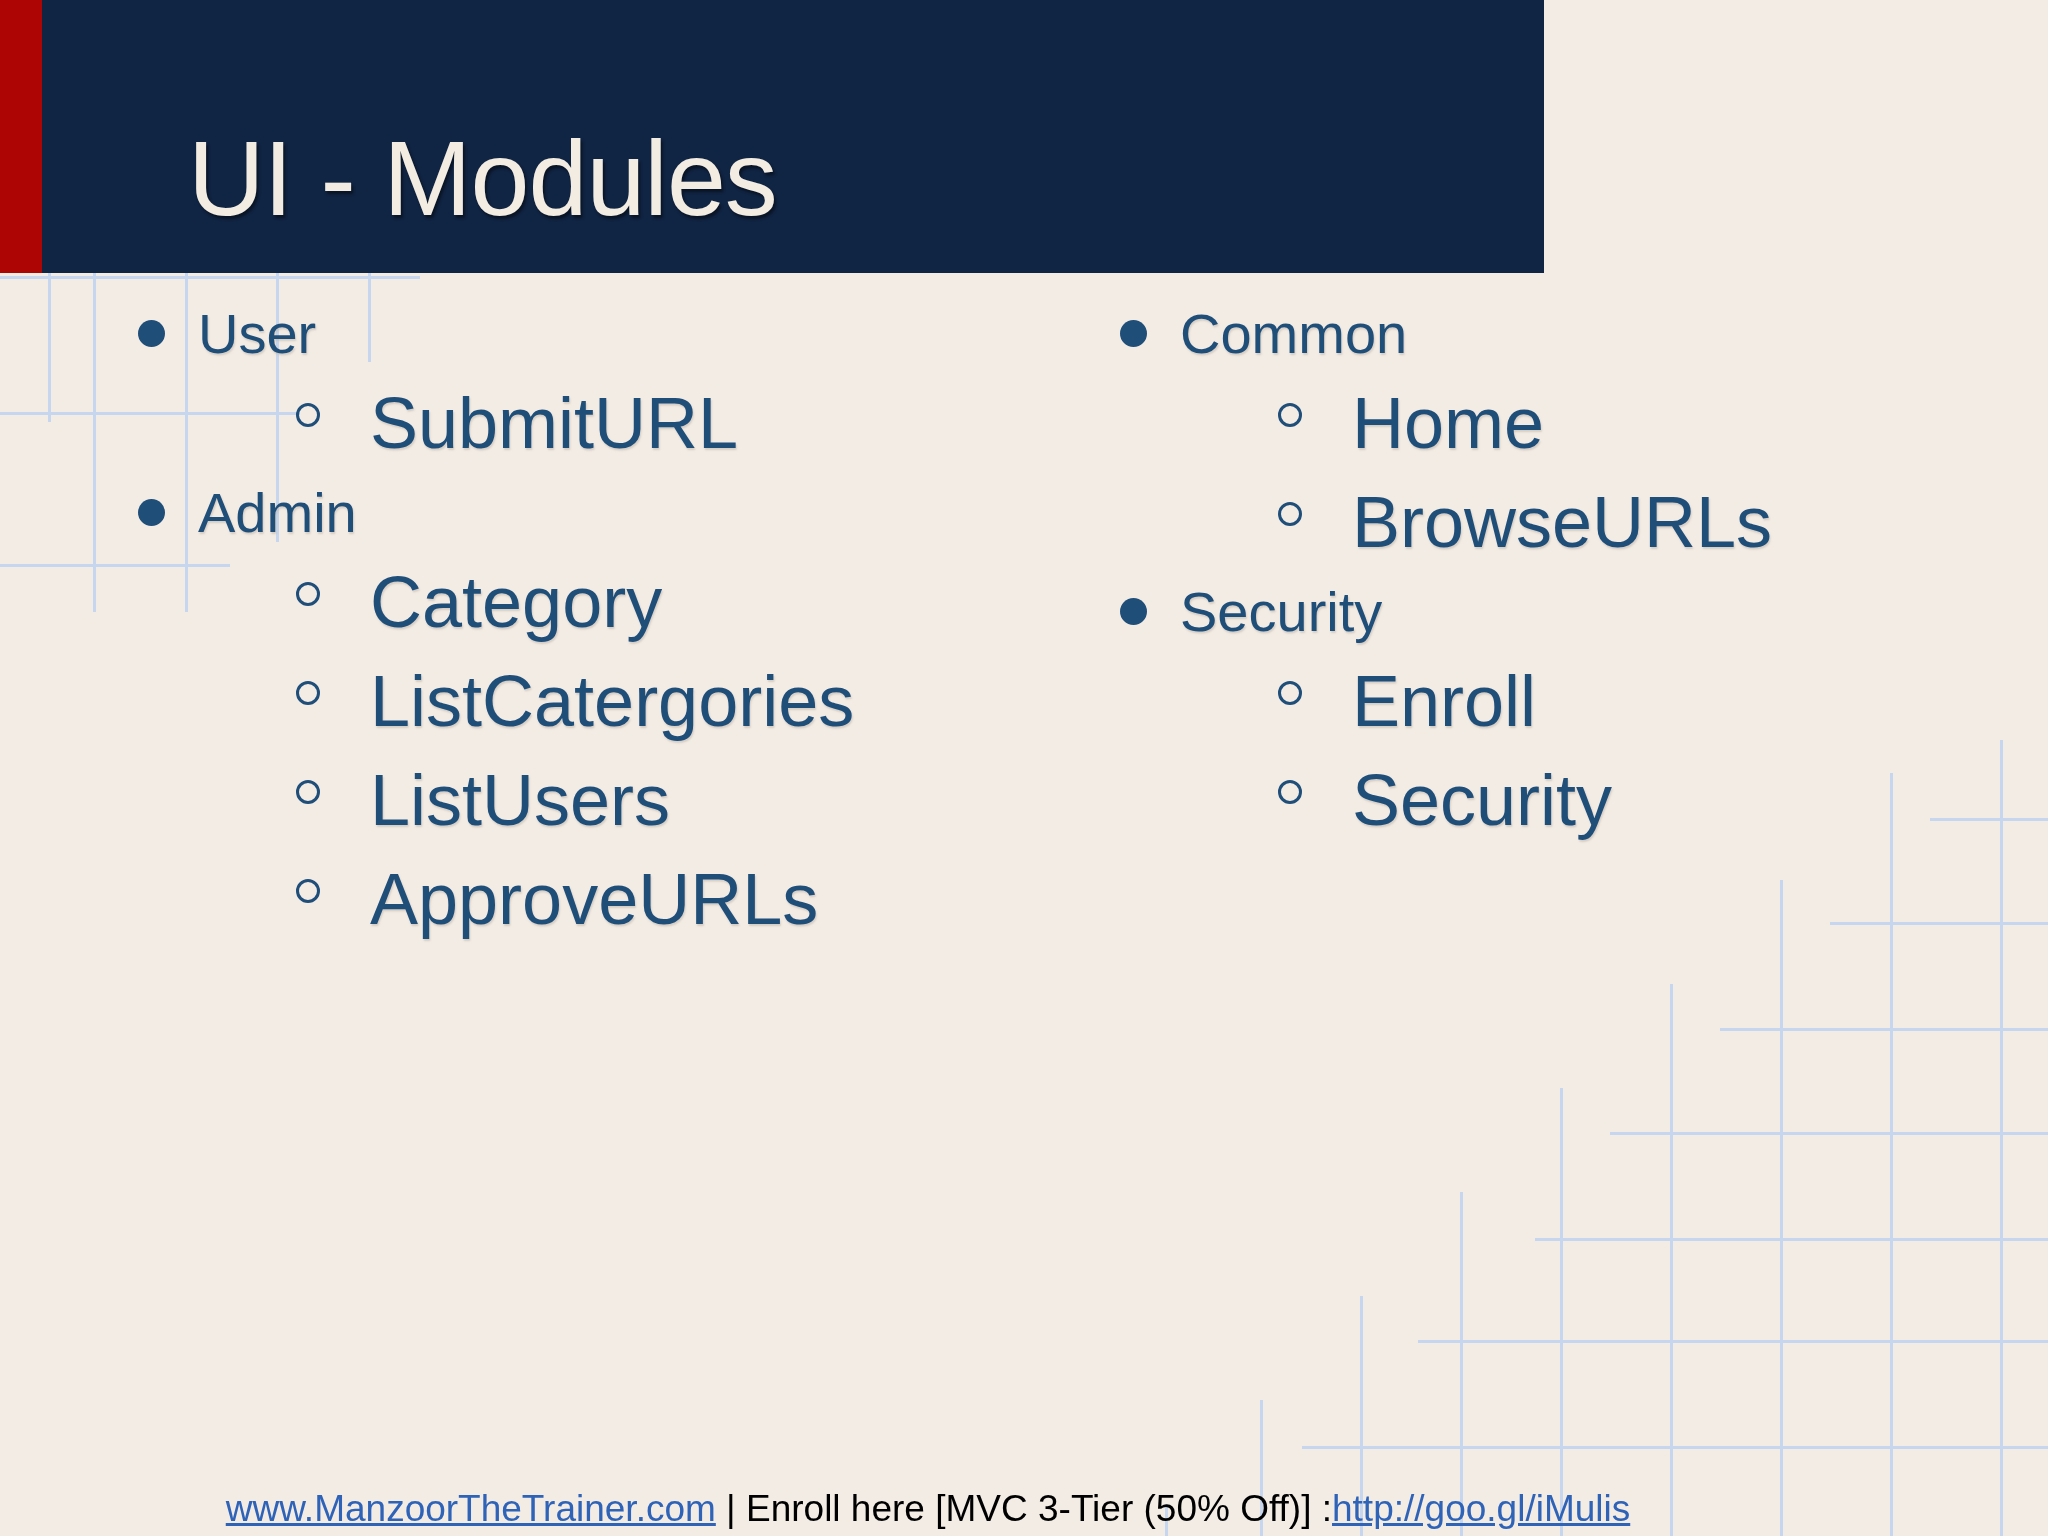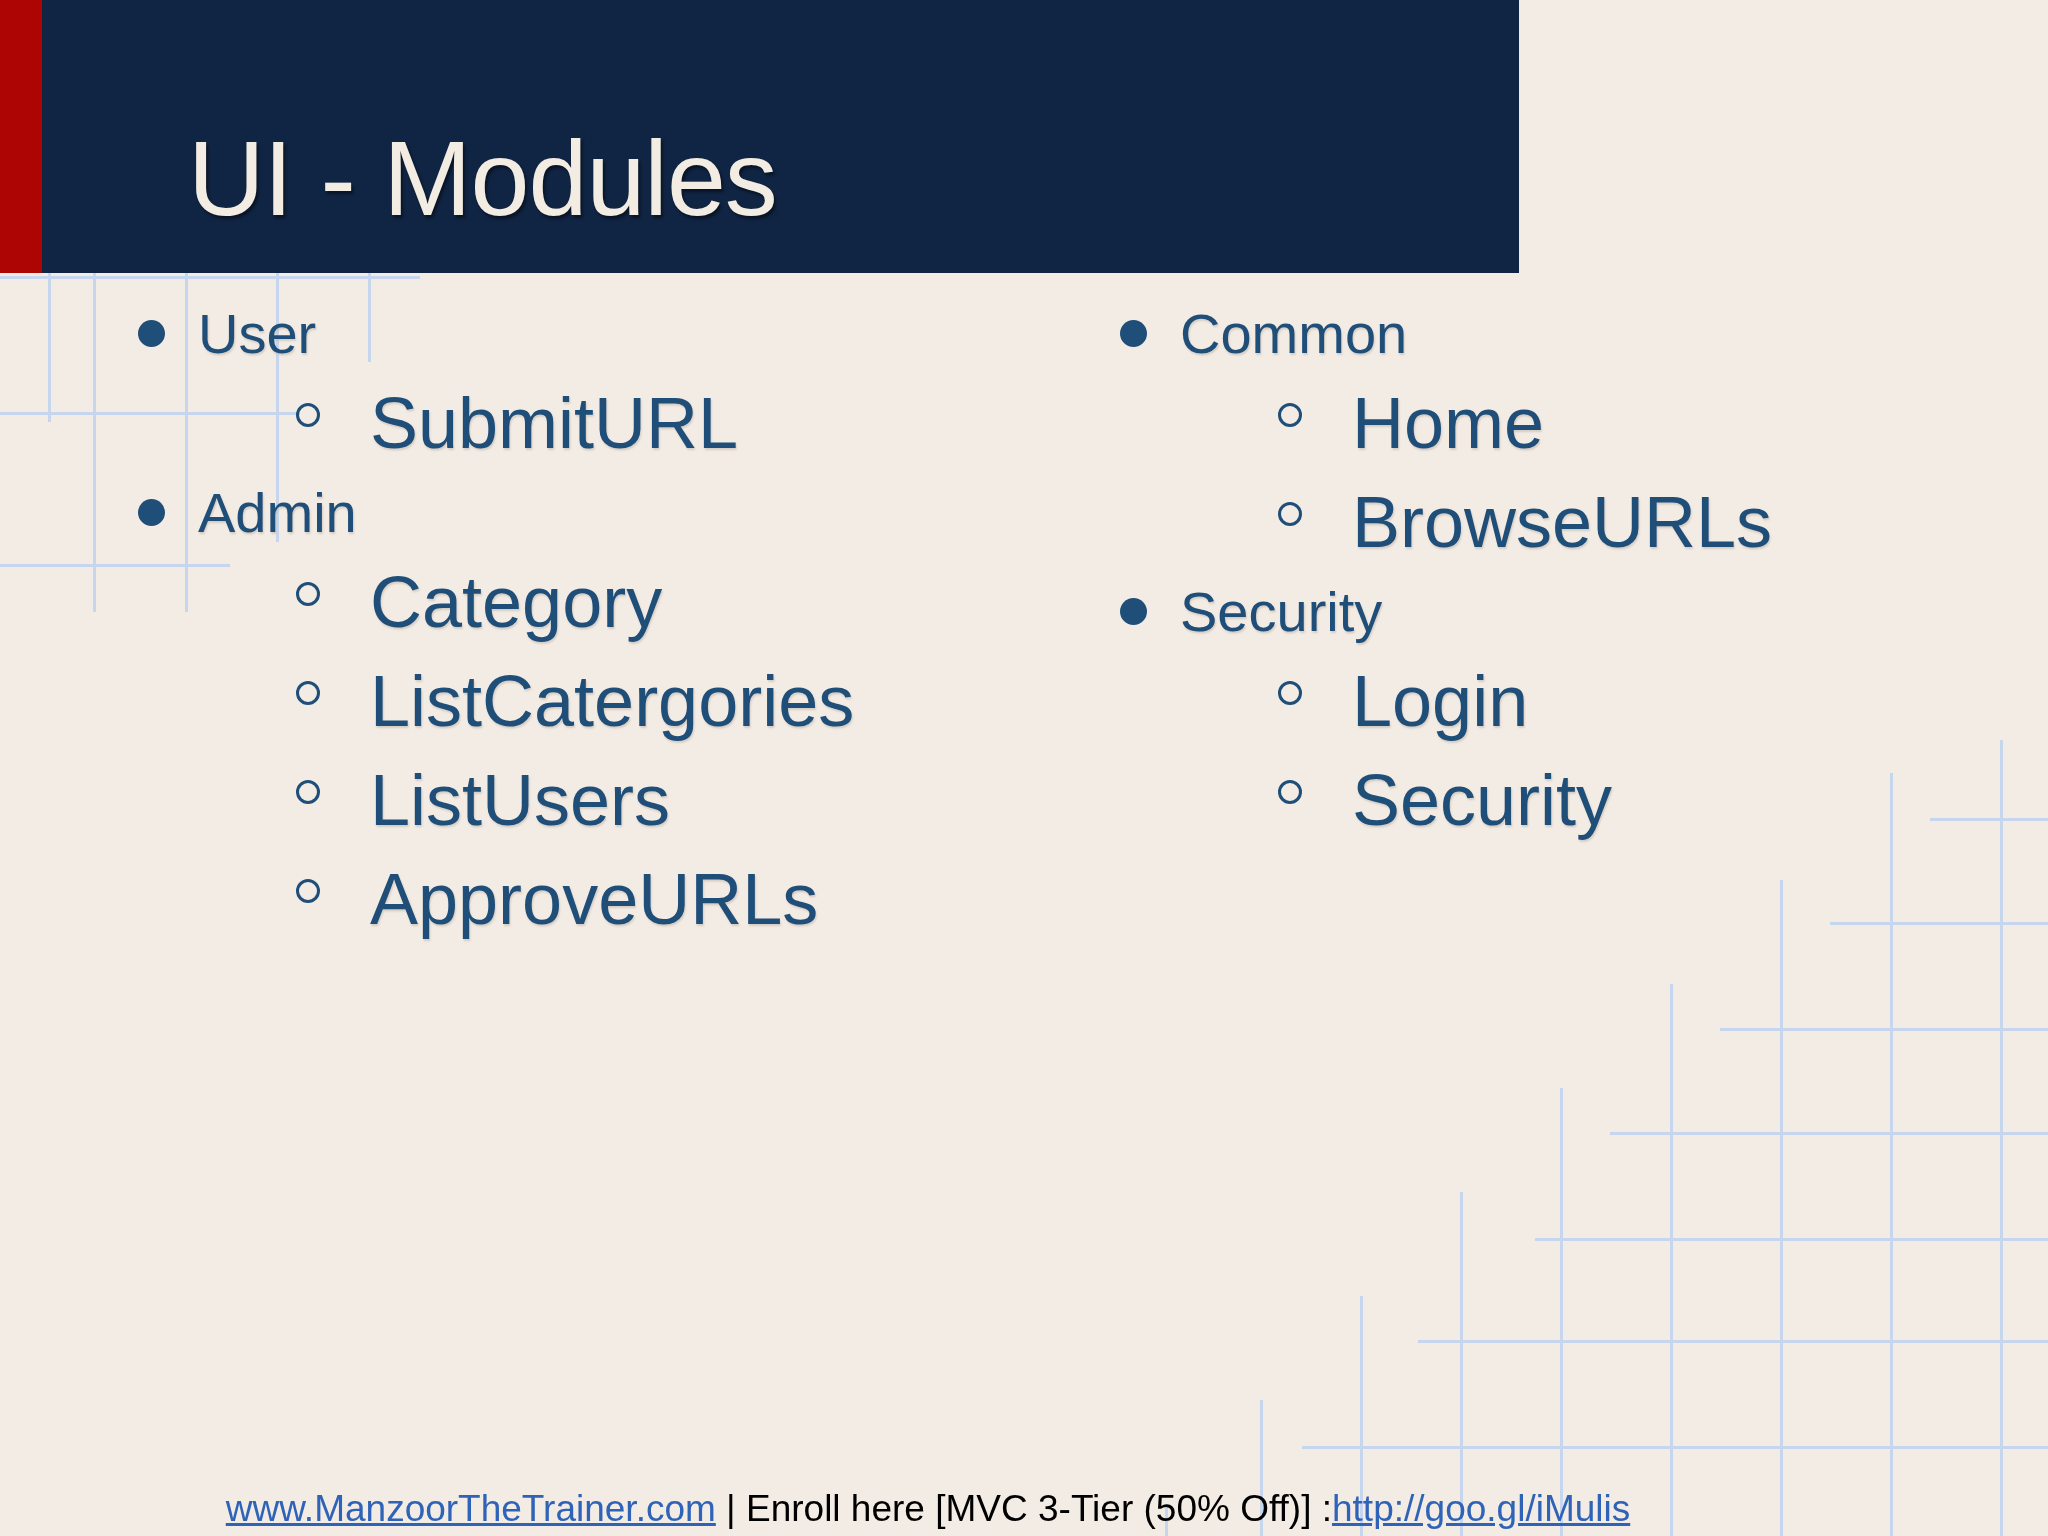--- a/index.html
+++ b/index.html
@@ -41,20 +41,21 @@
   }
 
   
   .header-band {
     position: absolute;
     left: 0;
     top: 0;
     width: 1519px;
     height: 273px;
     background: #102443;
+    padding-left: 25px;
   }
   .header-accent {
     position: absolute;
     left: 0;
     top: 0;
     width: 42px;
     height: 273px;
     background: #ad0404;
   }
   .slide-title {
@@ -255,21 +256,21 @@
             </li>
           </ul>
         </li>
 
         <li class="item1">
           <span class="bullet-dot"></span>
           <span class="item-label">Security</span>
           <ul class="lvl2">
             <li class="item2">
               <span class="bullet-ring"></span>
-              <span class="item-label">Login</span>
+              <span class="item-label">Enroll</span>
             </li>
             <li class="item2">
               <span class="bullet-ring"></span>
               <span class="item-label">Security</span>
             </li>
           </ul>
         </li>
 
       </ul>
     </div>

